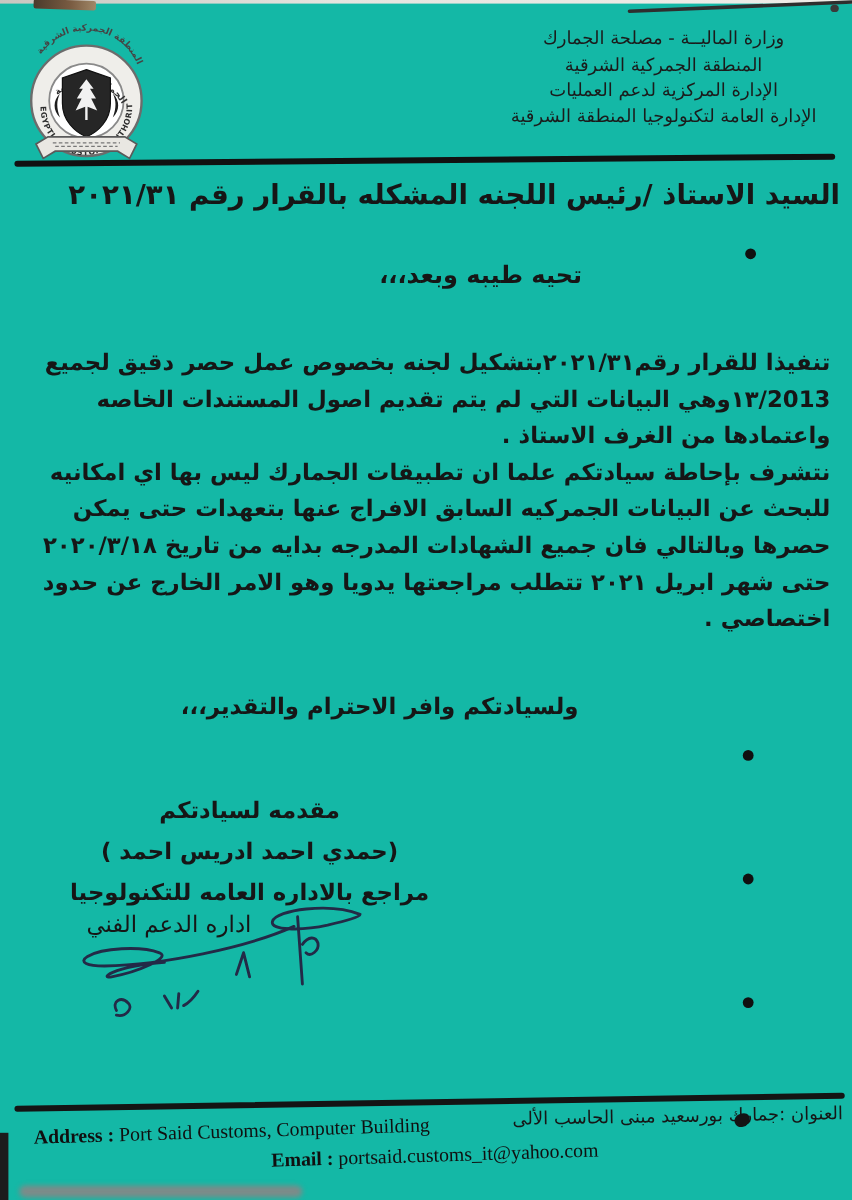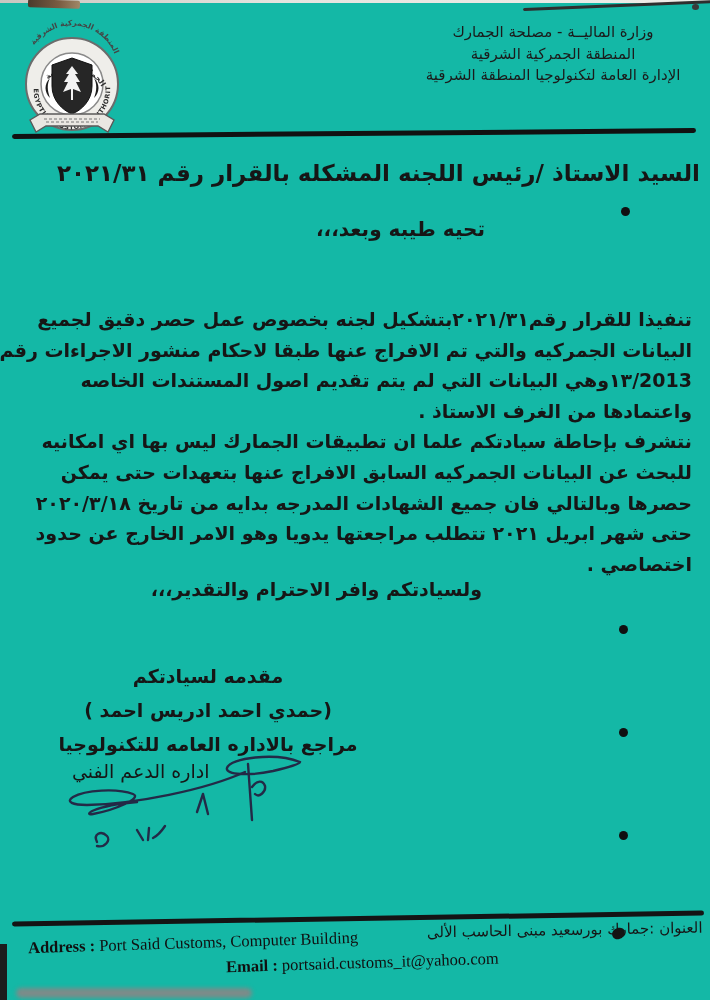--- a/index.html
+++ b/index.html
@@ -19,23 +19,23 @@
   .dot-1{left:621px;top:207px;width:9px;height:9px;}
   .dot-2{left:619px;top:625px;width:9px;height:9px;}
   .dot-3{left:619px;top:728px;width:9px;height:9px;}
   .dot-4{left:619px;top:831px;width:9px;height:9px;}
   .blob-footer{position:absolute;left:612px;top:928px;width:13px;height:11px;background:#141414;border-radius:50% 40% 55% 45%;transform:rotate(-15deg);}
   
   .letterhead{position:absolute;right:12px;top:22px;width:290px;direction:rtl;text-align:center;font-size:15px;line-height:21.5px;font-weight:400;color:#1b1b1b;}
   .rule-header{position:absolute;left:12px;top:131px;width:684px;height:4.5px;background:#111;transform:rotate(-0.5deg);border-radius:3px;}
   .logo-wrap{position:absolute;left:20px;top:12px;width:104px;height:132px;}
   
-  .salutation{position:absolute;right:10px;top:160px;width:690px;direction:rtl;text-align:right;font-size:23px;font-weight:700;letter-spacing:0;}
+  .salutation{position:absolute;right:10px;top:150px;width:690px;direction:rtl;text-align:right;font-size:23px;font-weight:700;letter-spacing:0;}
   .greeting{position:absolute;right:225px;top:217px;direction:rtl;font-size:20px;font-weight:700;}
-  .letter-body{position:absolute;right:18px;top:304px;width:672px;direction:rtl;text-align:right;font-size:19px;font-weight:700;}
+  .letter-body{position:absolute;right:18px;top:287px;width:672px;direction:rtl;text-align:right;font-size:19px;font-weight:700;}
   .letter-body .ln{height:30.6px;line-height:30.6px;white-space:nowrap;}
   .closing{position:absolute;right:228px;top:578px;direction:rtl;font-size:19px;font-weight:700;}
   
   .sig-block{position:absolute;left:58px;top:659px;width:300px;direction:rtl;text-align:center;font-size:19px;font-weight:700;line-height:34px;}
   .sig-dept{position:absolute;left:72px;top:760px;width:200px;direction:rtl;text-align:left;font-size:19px;font-weight:400;}
   .sig-svg{position:absolute;left:45px;top:742px;width:270px;height:125px;}
   
   .rule-footer{position:absolute;left:12px;top:916px;width:692px;height:5px;background:#141414;transform:rotate(-0.9deg);border-radius:3px;}
   .footer-ar{position:absolute;right:8px;top:921px;direction:rtl;font-size:15px;font-weight:400;transform:rotate(-1deg);}
   .footer-en{font-family:"Liberation Serif",serif;font-size:16.5px;color:#101010;white-space:nowrap;}
@@ -50,20 +50,21 @@
 <div class="page">
 
   <div class="edge-top"></div>
   <div class="mark-top-left"></div>
   <div class="line-top-right"></div>
   <div class="dot-top-right"></div>
 
   <div class="letterhead">
     <div>وزارة الماليــة - مصلحة الجمارك</div>
     <div>المنطقة الجمركية الشرقية</div>
+    <div>الإدارة المركزية لدعم العمليات</div>
     <div>الإدارة العامة لتكنولوجيا المنطقة الشرقية</div>
   </div>
 
   <div class="logo-wrap">
     <svg viewBox="0 0 104 132" width="104" height="132">
       <defs>
         <path id="arcOuter" d="M 8,46 A 46,46 0 0 1 96,46"></path>
         <path id="arcInner" d="M 20,56 A 34,34 0 0 1 84,56"></path>
         <path id="arcEn" d="M 14,52 A 40,40 0 0 0 45,95 A 40,40 0 0 0 90,52"></path>
       </defs>
@@ -93,21 +94,20 @@
     </svg>
   </div>
 
   <div class="rule-header"></div>
 
   <div class="salutation">السيد الاستاذ /رئيس اللجنه المشكله بالقرار رقم ٢٠٢١/٣١</div>
   <div class="greeting">تحيه طيبه وبعد،،،</div>
 
   <div class="letter-body">
     <div class="ln">تنفيذا للقرار رقم٢٠٢١/٣١بتشكيل لجنه بخصوص عمل حصر دقيق لجميع</div>
-    <div class="ln">البيانات الجمركيه والتي تم الافراج عنها طبقا لاحكام منشور الاجراءات رقم</div>
     <div class="ln">2013/١٣وهي البيانات التي لم يتم تقديم اصول المستندات الخاصه</div>
     <div class="ln">واعتمادها من الغرف الاستاذ .</div>
     <div class="ln">نتشرف بإحاطة سيادتكم علما ان تطبيقات الجمارك ليس بها اي امكانيه</div>
     <div class="ln">للبحث عن البيانات الجمركيه السابق الافراج عنها بتعهدات حتى يمكن</div>
     <div class="ln">حصرها وبالتالي فان جميع الشهادات المدرجه بدايه من تاريخ ٢٠٢٠/٣/١٨</div>
     <div class="ln">حتى شهر ابريل ٢٠٢١ تتطلب مراجعتها يدويا وهو الامر الخارج عن حدود</div>
     <div class="ln">اختصاصي .</div>
   </div>
 
   <div class="closing">ولسيادتكم وافر الاحترام والتقدير،،،</div>

